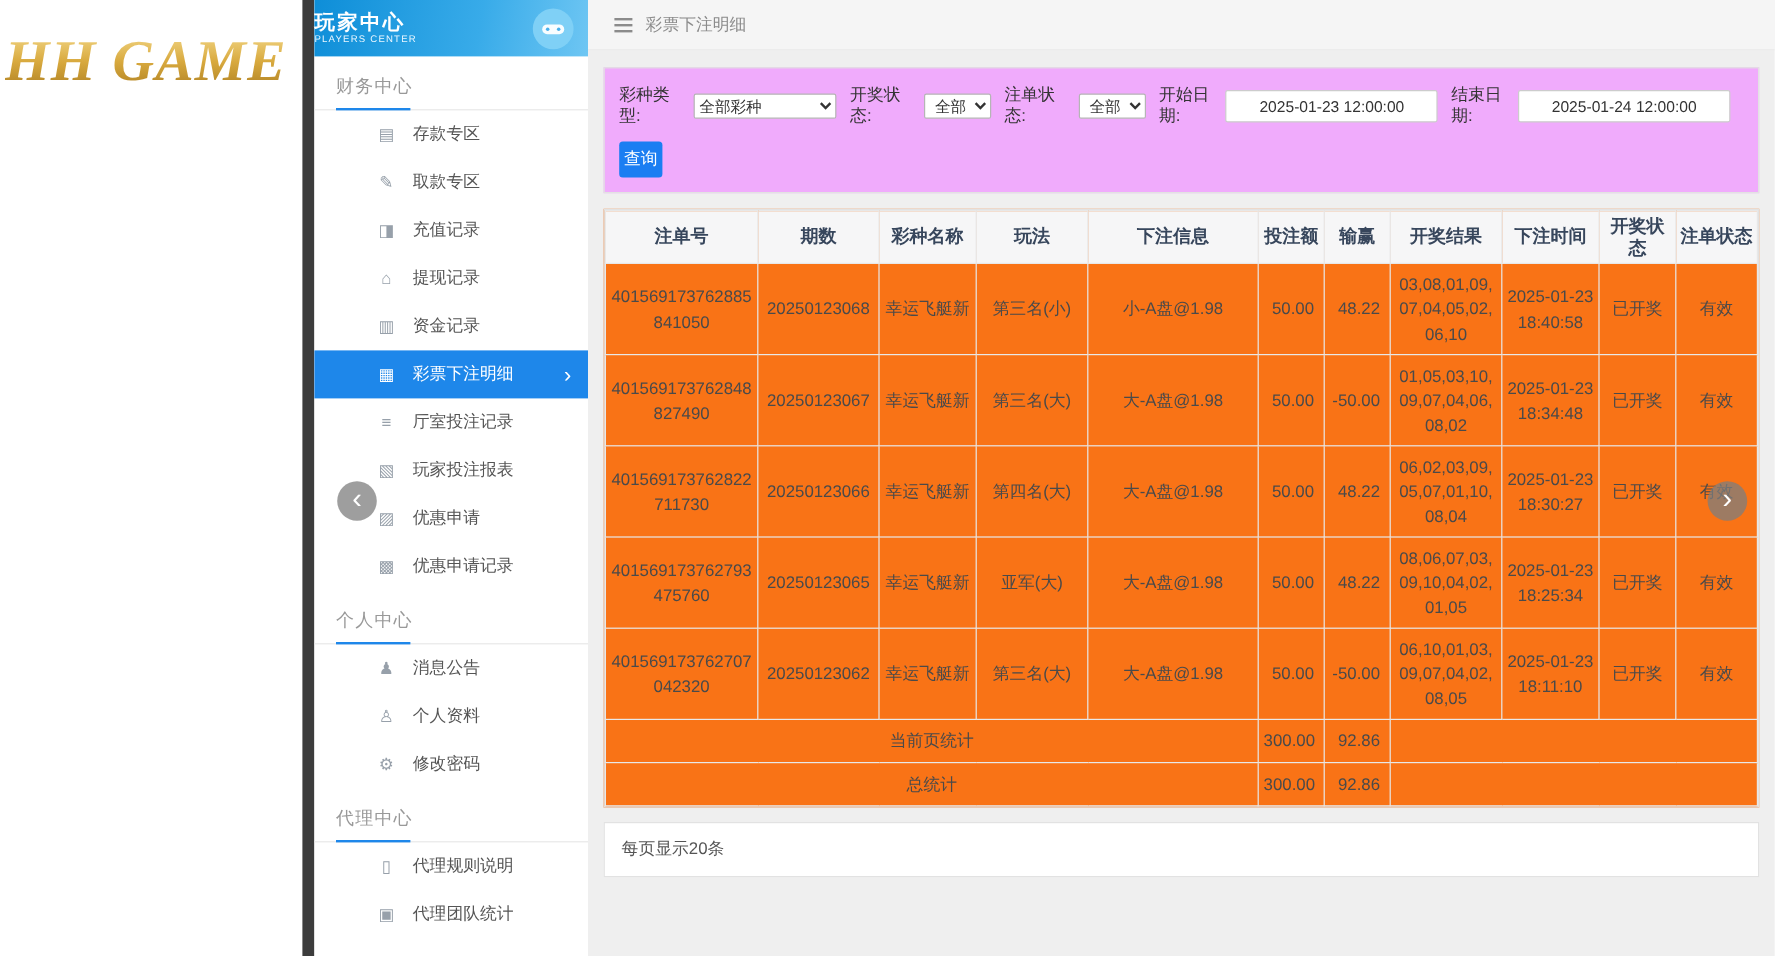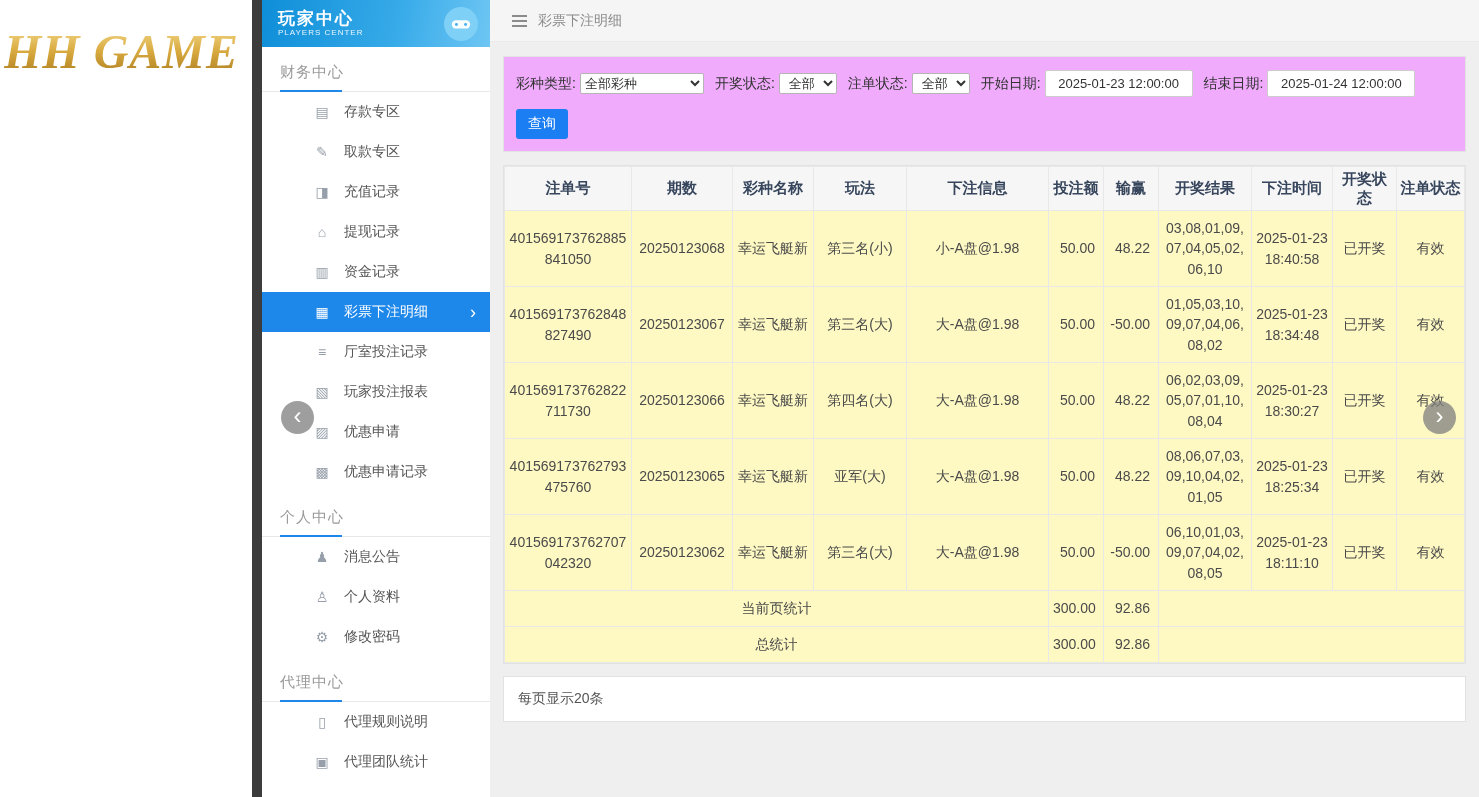--- a/index.html
+++ b/index.html
@@ -11,21 +11,21 @@
   .logo { margin:24px 0 0 4px; font-family:"Liberation Serif","DejaVu Serif",serif;
           font-style:italic; font-weight:bold; font-size:48px; letter-spacing:1px;
           background:linear-gradient(180deg,#f6dd90 0%,#d8a93e 50%,#a87a1e 100%);
           -webkit-background-clip:text; background-clip:text; color:transparent; white-space:nowrap; }
 
   .dark-strip { position:absolute; left:252px; top:0; width:10px; height:797px; background:#3c3c3c; }
 
   
   .sidebar { position:absolute; left:262px; top:0; width:228px; height:797px; background:#fff; }
   .sb-header { height:47px; background:linear-gradient(100deg,#0e8ed8 0%,#38abe9 60%,#6ec6f3 100%);
-               display:flex; align-items:center; justify-content:space-between; padding:0 12px 0 16px; }
+               display:flex; align-items:center; justify-content:space-between; padding:0 12px 0 0; }
   .sb-title { color:#fff; font-size:17px; font-weight:bold; letter-spacing:2px; line-height:1.1; }
   .sb-sub { color:#e8f6ff; font-size:8px; letter-spacing:1px; }
   .gamepad-circle { width:34px; height:34px; border-radius:50%; background:#7fd0f6;
                     display:flex; align-items:center; justify-content:center; flex:0 0 auto; }
   .menu-section { position:relative; padding:16px 0 9px 18px; border-bottom:1px solid #e8e8e8; }
   .menu-section::after { content:''; position:absolute; left:18px; bottom:-1px; width:62px; height:2px; background:#1e87ea; }
   .sec-label { color:#999; font-size:15px; letter-spacing:1px; }
   .menu-item { height:40px; display:flex; align-items:center; padding-left:52px; gap:14px;
                color:#555; font-size:14px; cursor:pointer; position:relative; }
   .mi-icon { width:16px; color:#97a0aa; font-size:14px; text-align:center; }
@@ -41,26 +41,26 @@
   .hamburger span { display:block; width:15px; height:2px; background:#8b8b8b; }
 
   .filter-card { margin:14px 13px 0; background:#f0abfc; border:1px solid #e2e2e2; padding:13px 12px 12px; }
   .filter-row { display:flex; align-items:center; }
   .fgroup { display:flex; align-items:center; margin-right:11px; font-size:14px; color:#333; }
   .fgroup label { margin-right:4px; }
   .filter-card select { height:21px; border:1px solid #b5b5b5; background:#fff; font-size:13px; color:#333;
                         border-radius:2px; font-family:inherit; }
   .sel-type { width:124px; }
   .sel-status { width:58px;text-align:center; }
-  .date-input { height:27px; width:148px; border:1px solid #ccc; border-radius:2px;
+  .date-input { height:27px; width:177px; border:1px solid #ccc; border-radius:2px;
                 text-align:center; font-size:13px; color:#333; font-family:inherit; }
-  .search-btn { margin-top:12px; width:52px; height:30px; background:#1b7ef2; color:#fff;
+  .search-btn { margin-top:12px; width:36px; height:30px; background:#1b7ef2; color:#fff;
                 border:none; border-radius:3px; font-size:14px; cursor:pointer; font-family:inherit; }
 
-  .table-card { margin:13px 13px 0; background:#fef9c3; border:1px solid #e2e2e2; }
+  .table-card { margin:13px 13px 0; background:#f97316; border:1px solid #e2e2e2; }
   table { width:100%; border-collapse:collapse; table-layout:fixed; font-size:14px; color:#4a4a4a; }
   th { height:44px; background:#f6f6f7; color:#37465c; font-size:15px; font-weight:bold;
        border:1px solid #e8e8e8; padding:2px; }
   td { border:1px solid #e8e8e8; text-align:center; vertical-align:middle; padding:6px 4px; line-height:1.45; }
   tr.data-row td { height:76px; }
   td.break { word-break:break-all; }
   td.num { text-align:right; padding-right:8px; }
   tr.summary td { height:36px; }
 
   .pager-card { margin:12px 13px 0; background:#fff; border:1px solid #e2e2e2; height:46px;

